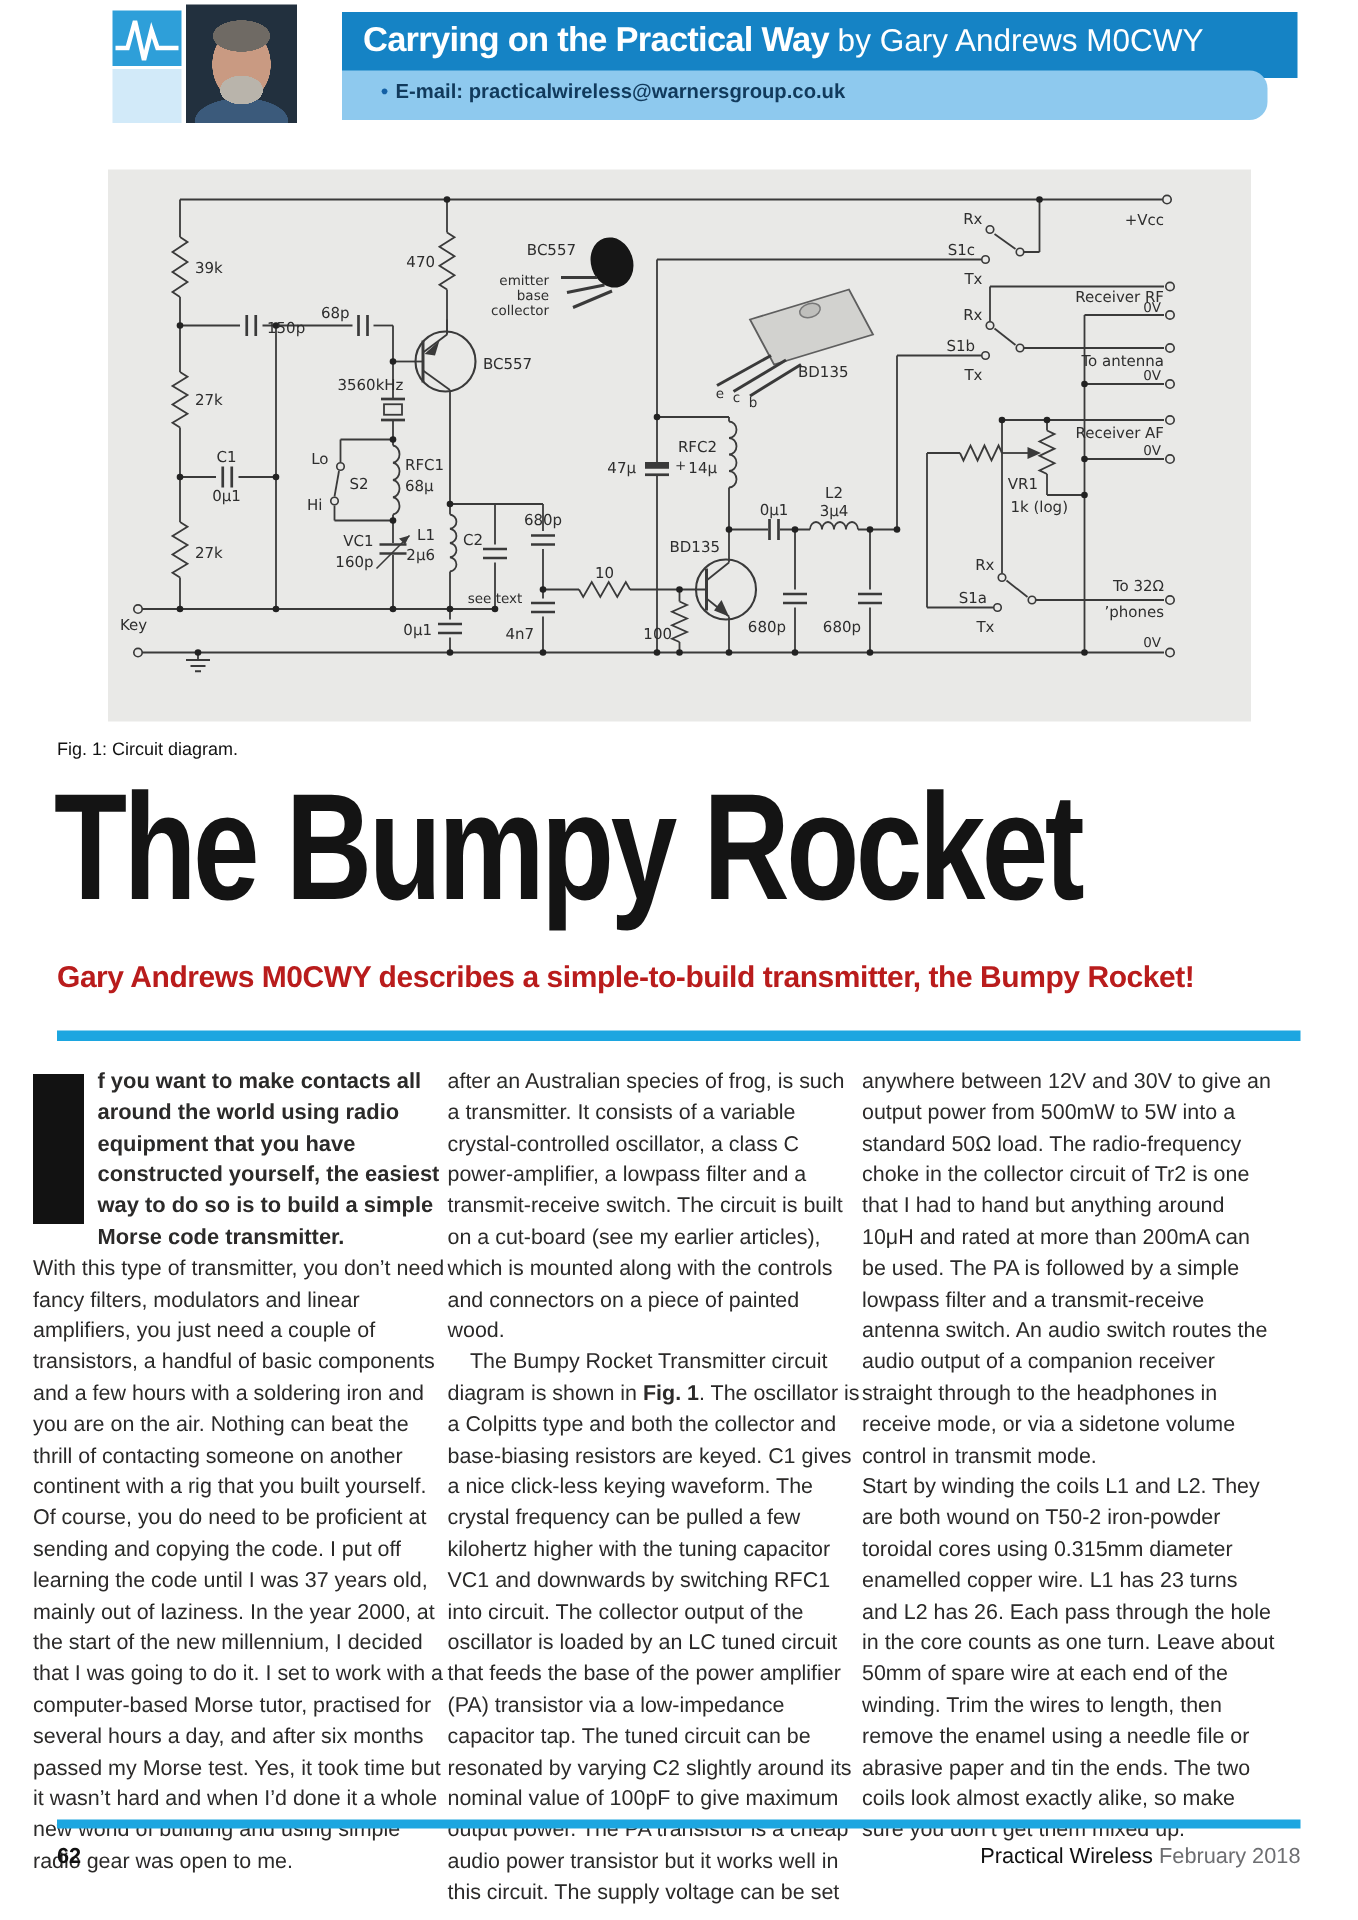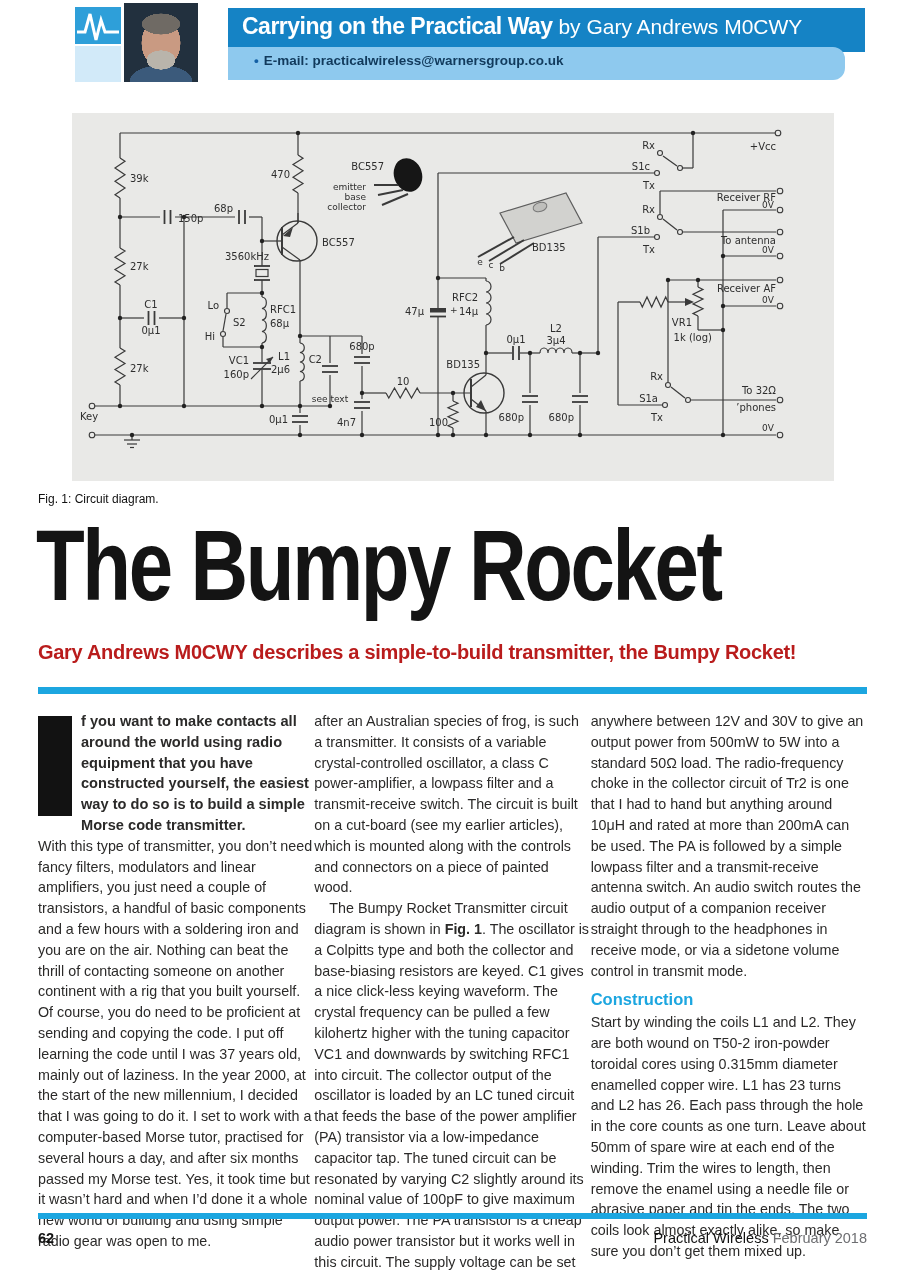--- a/index.html
+++ b/index.html
@@ -34,21 +34,21 @@
 
   
   .headline{position:absolute;left:36px;top:514px;font-size:101px;line-height:1.02;font-weight:bold;
             letter-spacing:-3px;color:#141414;transform:scaleX(0.79);transform-origin:left top;white-space:nowrap}
   .standfirst{position:absolute;left:38px;top:641px;width:829px;font-size:20px;font-weight:bold;
               letter-spacing:-0.3px;color:#b91c1c}
   .rule1{position:absolute;left:38px;top:687px;width:829px;height:7px;background:var(--accent)}
   .rule2{position:absolute;left:38px;top:1213px;width:829px;height:6px;background:var(--accent)}
 
   
-  .cols{position:absolute;left:38px;top:711px;width:829px;height:492px;display:grid;
+  .cols{position:absolute;left:22px;top:711px;width:829px;height:492px;display:grid;
         grid-template-columns:1fr 1fr 1fr;font-size:14.3px;line-height:20.8px}
   .cols p{margin:0}
   .ind{text-indent:15px}
   .intro{font-weight:bold;font-size:14.6px}
   .dropcap{float:left;width:34px;height:100px;background:#121212;color:transparent;
            margin:5px 9px 0 0;overflow:hidden}
   .sechead{color:var(--accent);font-weight:bold;font-size:16.5px;margin:8px 0 2px 0}
 
   
   .pagenum{position:absolute;left:38px;top:1230px;font-size:14.5px;font-weight:bold;color:#111}
@@ -362,21 +362,20 @@
       <p class="intro"><span class="dropcap">I</span><span>f you want to make contacts all around the world using radio equipment that you have constructed yourself, the easiest way to do so is to build a simple Morse code transmitter.</span></p>
       <p>With this type of transmitter, you don’t need fancy filters, modulators and linear amplifiers, you just need a couple of transistors, a handful of basic components and a few hours with a soldering iron and you are on the air. Nothing can beat the thrill of contacting someone on another continent with a rig that you built yourself. Of course, you do need to be proficient at sending and copying the code. I put off learning the code until I was 37 years old, mainly out of laziness. In the year 2000, at the start of the new millennium, I decided that I was going to do it. I set to work with a computer-based Morse tutor, practised for several hours a day, and after six months passed my Morse test. Yes, it took time but it wasn’t hard and when I’d done it a whole new world of building and using simple radio gear was open to me.</p>
 
     </div>
     <div>
       <p>after an Australian species of frog, is such a transmitter. It consists of a variable crystal-controlled oscillator, a class C power-amplifier, a lowpass filter and a transmit-receive switch. The circuit is built on a cut-board (see my earlier articles), which is mounted along with the controls and connectors on a piece of painted wood.</p>
       <p class="ind"><span>The Bumpy Rocket Transmitter circuit diagram is shown in </span><b>Fig. 1</b><span>. The oscillator is a Colpitts type and both the collector and base-biasing resistors are keyed. C1 gives a nice click-less keying waveform. The crystal frequency can be pulled a few kilohertz higher with the tuning capacitor VC1 and downwards by switching RFC1 into circuit. The collector output of the oscillator is loaded by an LC tuned circuit that feeds the base of the power amplifier (PA) transistor via a low-impedance capacitor tap. The tuned circuit can be resonated by varying C2 slightly around its nominal value of 100pF to give maximum output power. The PA transistor is a cheap audio power transistor but it works well in this circuit. The supply voltage can be set</span></p>
     </div>
     <div>
       <p>anywhere between 12V and 30V to give an output power from 500mW to 5W into a standard 50Ω load. The radio-frequency choke in the collector circuit of Tr2 is one that I had to hand but anything around 10μH and rated at more than 200mA can be used. The PA is followed by a simple lowpass filter and a transmit-receive antenna switch. An audio switch routes the audio output of a companion receiver straight through to the headphones in receive mode, or via a sidetone volume control in transmit mode.</p>
-      <div class="sechead">Construction</div>
       <p>Start by winding the coils L1 and L2. They are both wound on T50-2 iron-powder toroidal cores using 0.315mm diameter enamelled copper wire. L1 has 23 turns and L2 has 26. Each pass through the hole in the core counts as one turn. Leave about 50mm of spare wire at each end of the winding. Trim the wires to length, then remove the enamel using a needle file or abrasive paper and tin the ends. The two coils look almost exactly alike, so make sure you don’t get them mixed up.</p>
     </div>
   </div>
 
   <div class="rule2"></div>
   <div class="pagenum">62</div>
   <div class="magfoot">
     <span class="m">Practical Wireless</span>
     <span class="i">February 2018</span>
   </div>

